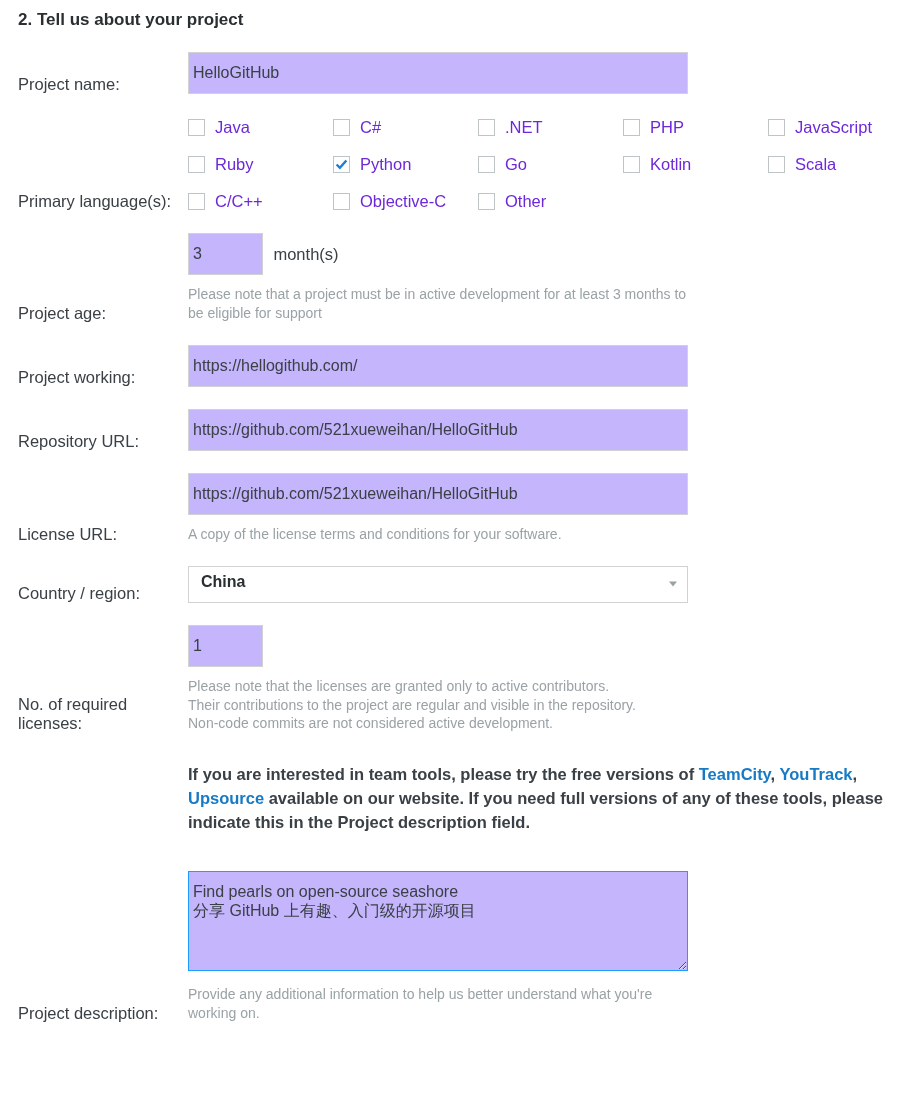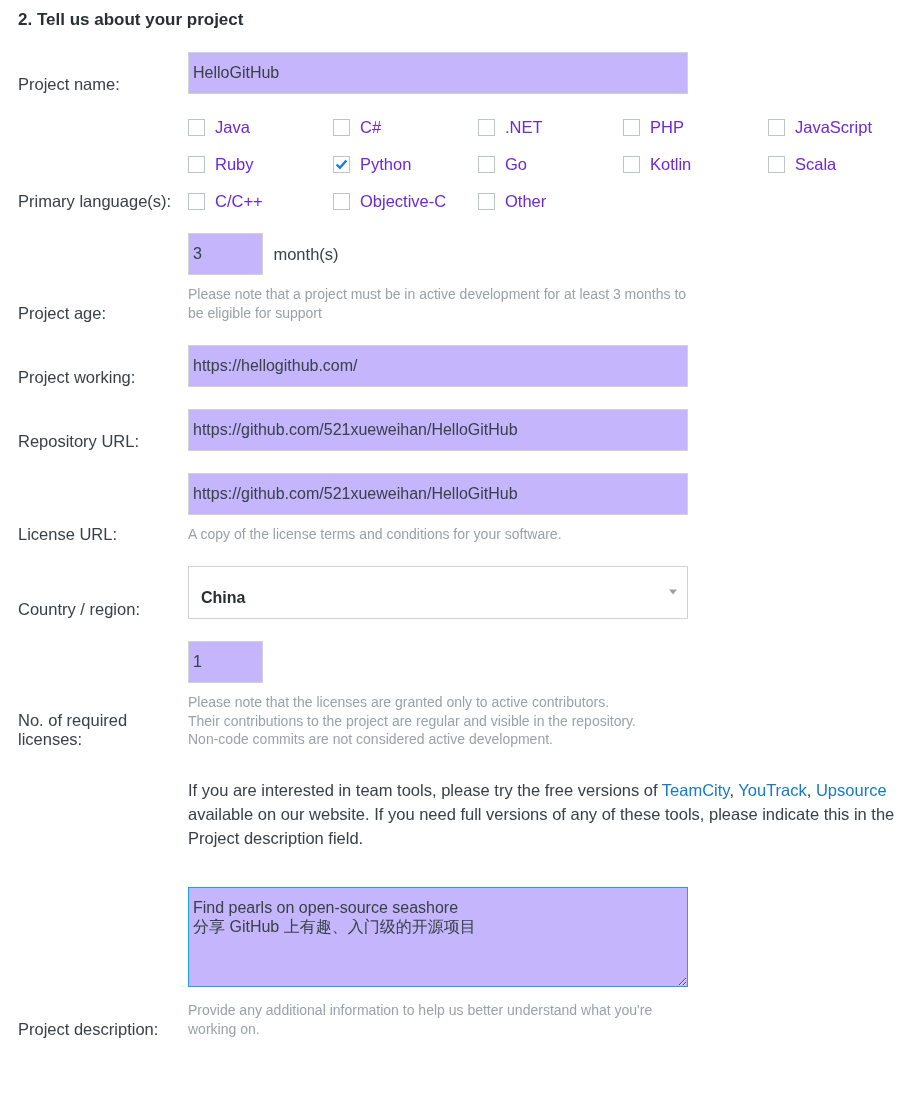--- a/index.html
+++ b/index.html
@@ -90,21 +90,21 @@
     align-items: center;
     justify-content: center;
     flex-shrink: 0;
   }
   .cb svg { display: none; }
   .cb.checked svg { display: block; }
   .select-wrap {
     position: relative;
     width: 100%;
     border: 1px solid #d2d2d2;
-    padding: 22px 34px 11px 12px;
+    padding: 6px 34px 11px 12px;
     font-size: 16px;
     font-weight: 600;
     color: #2a2f31;
     background: #fff;
     cursor: pointer;
   }
   .select-arrow {
     position: absolute;
     right: 10px;
     top: 50%;
@@ -244,21 +244,21 @@
   <div class="field-col">
     <input type="text" class="small-input" value="1" style="">
     <div class="helper">
       <span>Please note that the licenses are granted only to active contributors.</span><br>
       <span>Their contributions to the project are regular and visible in the repository.</span><br>
       <span>Non-code commits are not considered active development.</span>
     </div>
   </div>
 </div>
 
-<div class="form-row" style="margin-top:30px;">
+<div class="form-row" style="margin-top:30px;font-weight:bold;">
   <div class="label-col" style="padding-top:0;"></div>
   <div class="field-col-wide">
     <p class="info-text">
       <span>If you are interested in team tools, please try the free versions of </span><a href="#" class="link">TeamCity</a><span>, </span><a href="#" class="link">YouTrack</a><span>, </span><a href="#" class="link">Upsource</a><span> available on our website. If you need full versions of any of these tools, please indicate this in the Project description field.</span>
     </p>
   </div>
 </div>
 
 <div class="form-row">
   <div class="label-col">Project description:</div>

